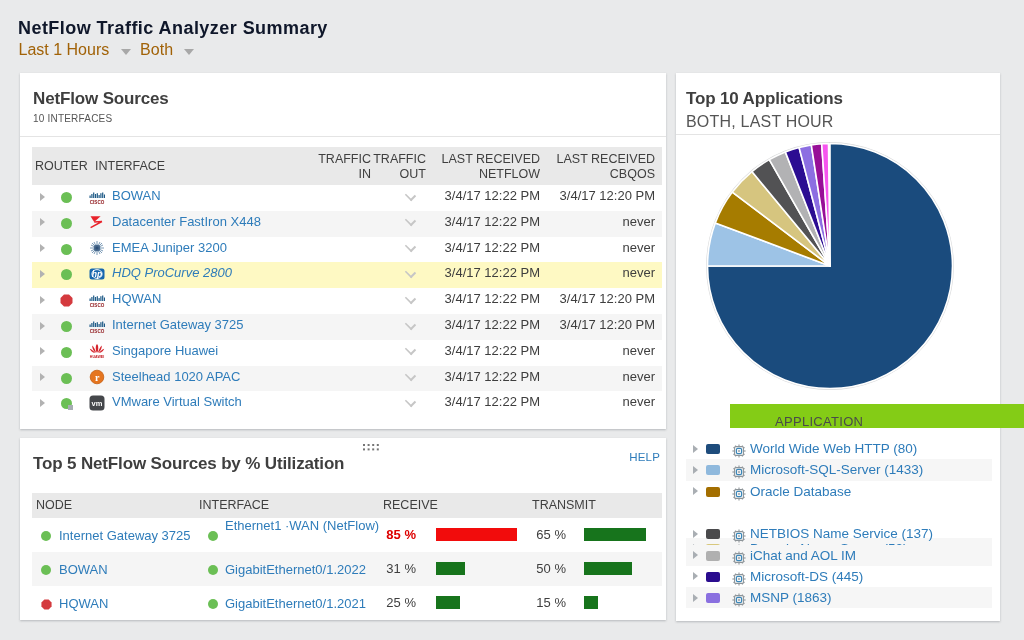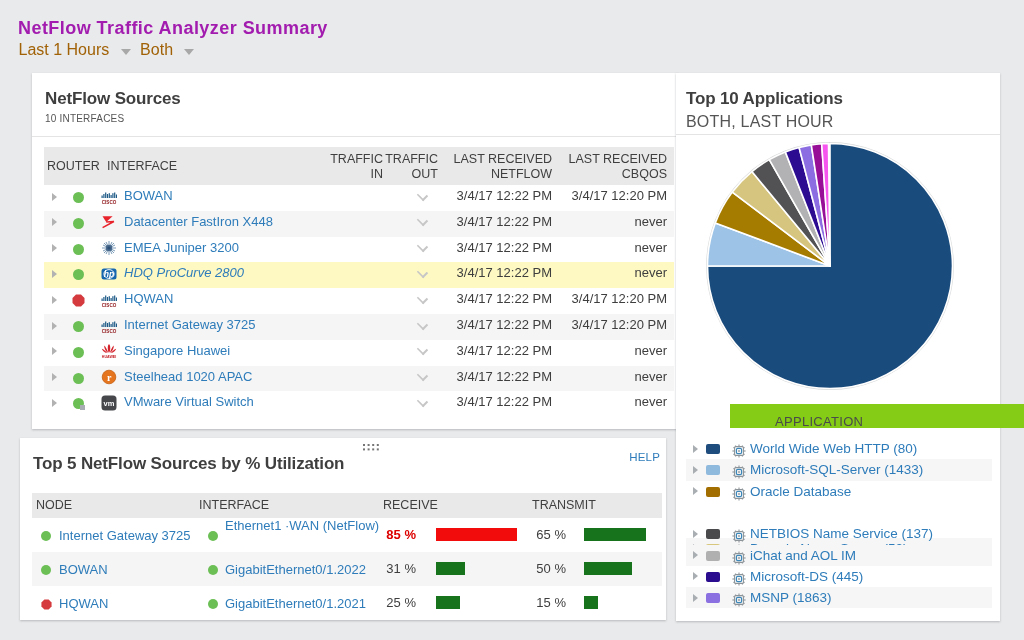--- a/index.html
+++ b/index.html
@@ -18,28 +18,28 @@
 .datec { position:absolute; font-size:13px; color:#3e3e3e; text-align:right; }
 .lrow { position:absolute; left:10px; width:306px; height:21.3px; }
 .lrow .sw { position:absolute; left:20px; top:6px; width:14px; height:10px; border-radius:2px; }
 .lrow .ltx { position:absolute; left:64px; top:3px; font-size:13.5px; color:#2e7cba; white-space:nowrap; }
 .lrow .arr { top:6.5px; left:7px; }
 .bar { position:absolute; height:13px; background:#17741c; }
 </style>
 </head>
 <body>
 
-<div class="abs" style="left:18px; top:18px; font-size:18px; font-weight:bold; color:#a21caf; letter-spacing:0.45px;">NetFlow Traffic Analyzer Summary</div>
+<div class="abs" style="left:18px; top:18px; font-size:18px; font-weight:bold; color:#0f172a; letter-spacing:0.45px;">NetFlow Traffic Analyzer Summary</div>
 <div class="abs" style="left:18.5px; top:41px; font-size:16px; color:#a16207;">Last 1 Hours
   <span class="tri-down" style="margin-left:7px; border-top-color:#a8a8a8;"></span>
   <span style="margin-left:5px;">Both</span>
   <span class="tri-down" style="margin-left:7px; border-top-color:#a8a8a8;"></span>
 </div>
 
-<div class="panel" id="p1" style="left:32px; top:73px; width:646px; height:356px;">
+<div class="panel" id="p1" style="left:20px; top:73px; width:646px; height:356px;">
   <div class="abs" style="left:13px; top:15.5px; font-size:17px; font-weight:bold; color:#3f3f3f; letter-spacing:-0.15px;">NetFlow Sources</div>
   <div class="abs" style="left:13px; top:40px; font-size:10px; color:#555; letter-spacing:0.2px;">10 INTERFACES</div>
   <div class="abs" style="left:0; top:63px; width:646px; height:1px; background:#e4e4e4;"></div>
 
   <div class="abs" style="left:12px; top:74px; width:630px; height:38px; background:#e9e9e9;">
     <div class="hcell" style="left:3px; top:12px;">ROUTER</div>
     <div class="hcell" style="left:63px; top:12px;">INTERFACE</div>
     <div class="hcell" style="right:291px; top:5px; text-align:right;">TRAFFIC<br>IN</div>
     <div class="hcell" style="right:236px; top:5px; text-align:right;">TRAFFIC<br>OUT</div>
     <div class="hcell" style="right:122px; top:5px; text-align:right;">LAST RECEIVED<br>NETFLOW</div>

